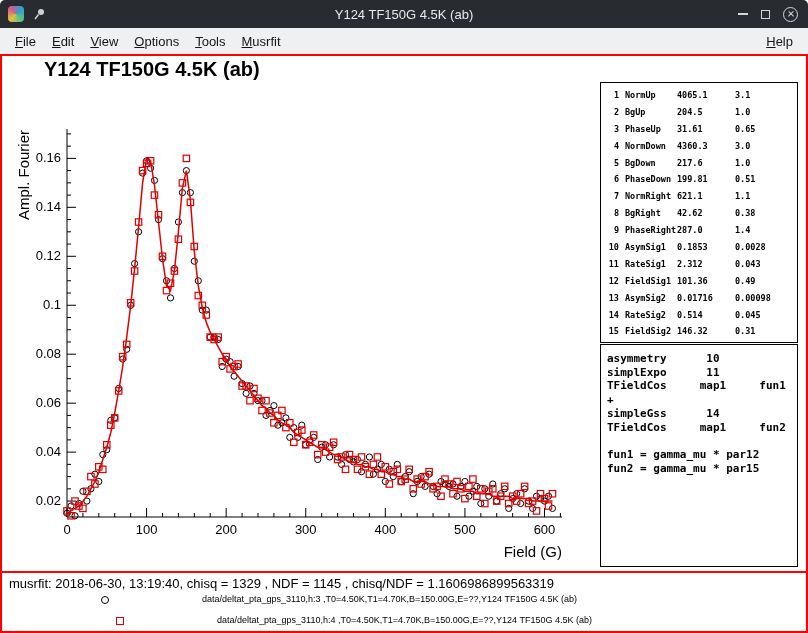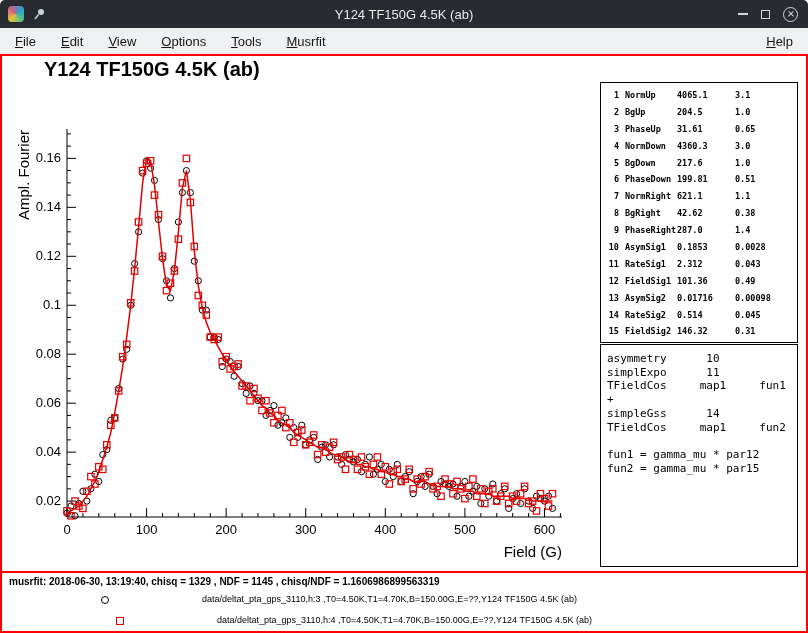--- a/index.html
+++ b/index.html
@@ -20,21 +20,21 @@
   .tb-close{width:15px;height:15px;border:1.5px solid #d4d7da;border-radius:50%;
             position:relative;box-sizing:border-box}
   .tb-close::before,.tb-close::after{content:'';position:absolute;left:50%;top:50%;
             width:7px;height:1.4px;background:#d4d7da;transform:translate(-50%,-50%) rotate(45deg)}
   .tb-close::after{transform:translate(-50%,-50%) rotate(-45deg)}
 
   
   .menubar{position:absolute;top:28px;left:0;width:808px;height:26px;
            background:var(--menubar-bg,#eff0f1);display:flex;align-items:center;
            padding:0 8px;font-size:13px;color:#151515;box-sizing:border-box}
-  .menu-left,.menu-right{display:flex;gap:11px}
+  .menu-left,.menu-right{display:flex;gap:2px}
   .menu-item{padding:3px 7px;white-space:nowrap}
   .menu-spacer{flex:1}
 
   
   .canvas{position:absolute;top:54px;left:0;width:808px;height:579px;background:#fff;
           border:2px solid var(--accent-red,#fe0000);box-sizing:border-box}
   .plot-title{position:absolute;left:42px;top:2px;font-size:20px;font-weight:bold;color:#000}
   #chart-svg{position:absolute;left:8px;top:61px}
   #chart-svg text{font-family:"Liberation Sans",sans-serif;fill:#000}
 
@@ -42,26 +42,26 @@
   .param-box{position:absolute;left:598px;top:26px;width:198px;height:261px;border:1px solid #000;
              background:#fff;padding:4px 0 0 6px;box-sizing:border-box;color:#000;
              font-family:"DejaVu Sans Mono",monospace;font-size:8.5px;font-weight:bold}
   .param-row{display:grid;grid-template-columns:12px 46px 52px 1fr;column-gap:6px;
              height:16.9px;line-height:16.9px;white-space:nowrap}
   .pc0{text-align:right}
 
   
   .theory-box{position:absolute;left:598px;top:288px;width:198px;height:223px;border:1px solid #000;
               background:#fff;padding:7px 0 0 6px;box-sizing:border-box;color:#000;
-              font-family:"DejaVu Sans Mono",monospace;font-size:11px;font-weight:normal;line-height:13.7px}
+              font-family:"DejaVu Sans Mono",monospace;font-size:11px;font-weight:bold;line-height:13.7px}
   .theory-line{white-space:pre}
 
   
   .red-divider{position:absolute;left:0;top:515px;width:804px;height:2px;background:var(--accent-red,#fe0000)}
-  .status-line{position:absolute;left:7px;top:520px;font-size:10px;font-weight:bold;color:#000;white-space:nowrap}
+  .status-line{position:absolute;left:7px;top:520px;font-size:13px;font-weight:normal;color:#000;white-space:nowrap}
   .legend-row{position:absolute;left:0;width:100%;height:14px}
   .legend-marker{position:absolute;left:99px;top:3px;width:8px;height:8px;border:1px solid #000;background:transparent;box-sizing:border-box}
   .legend-marker.circle{border-radius:50%}
   .legend-label{position:absolute;left:200px;top:1px;font-size:9px;font-weight:normal;color:#000;white-space:nowrap}
 </style>
 </head>
 <body>
 
 <div class="titlebar">
   <div class="tb-left">

